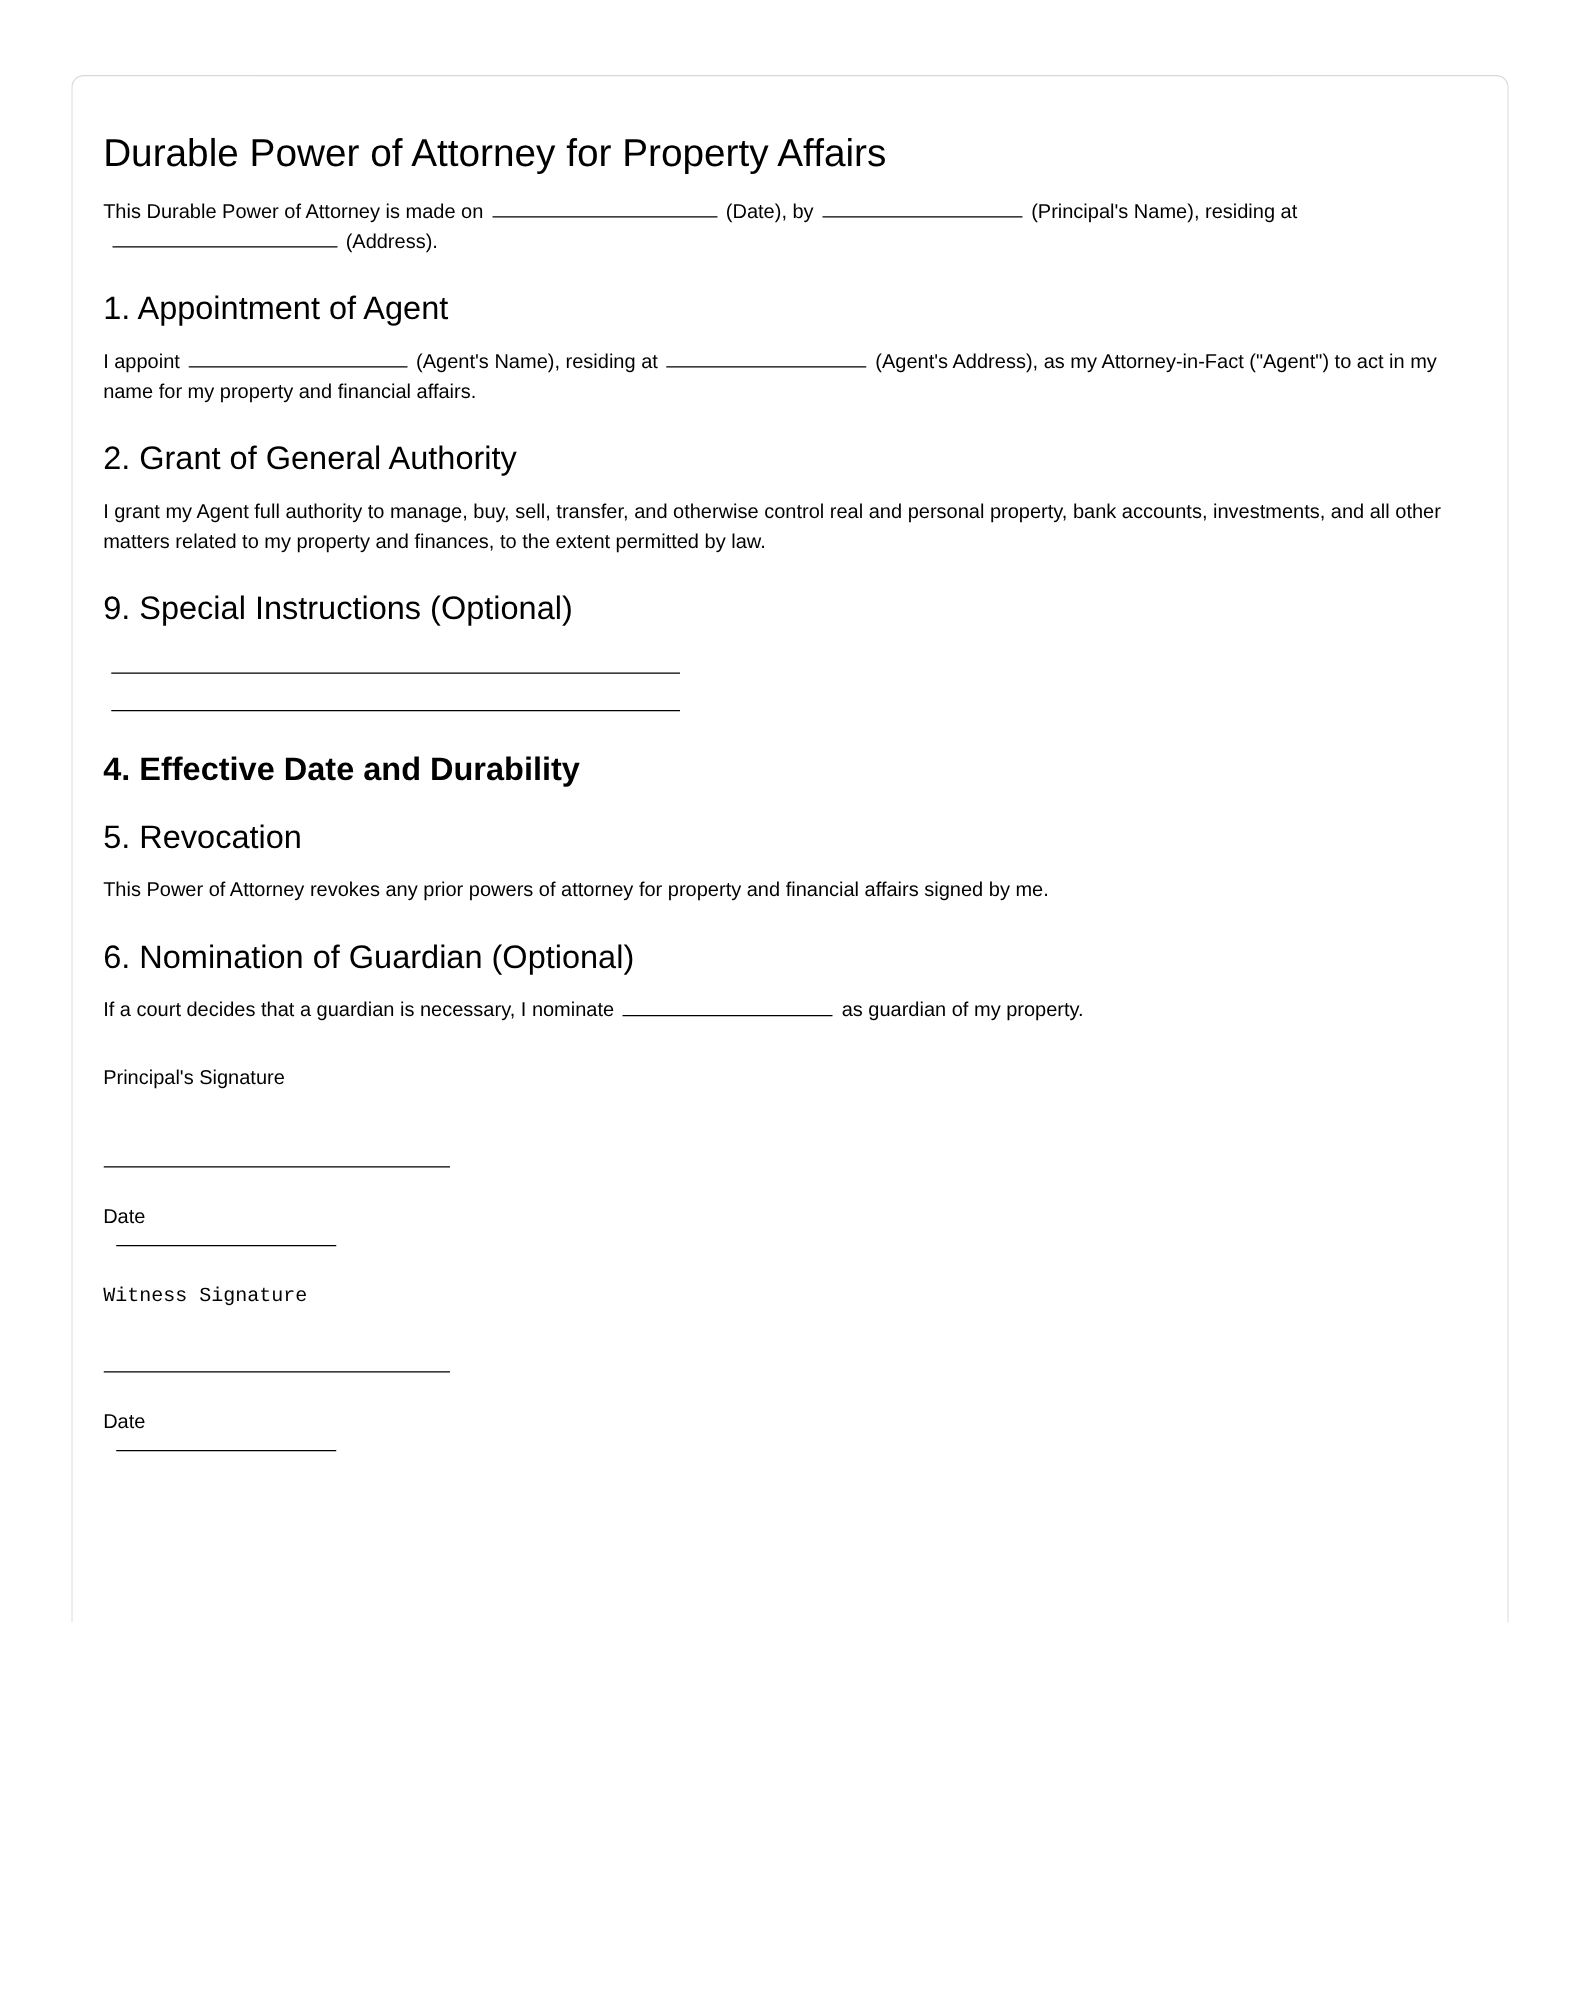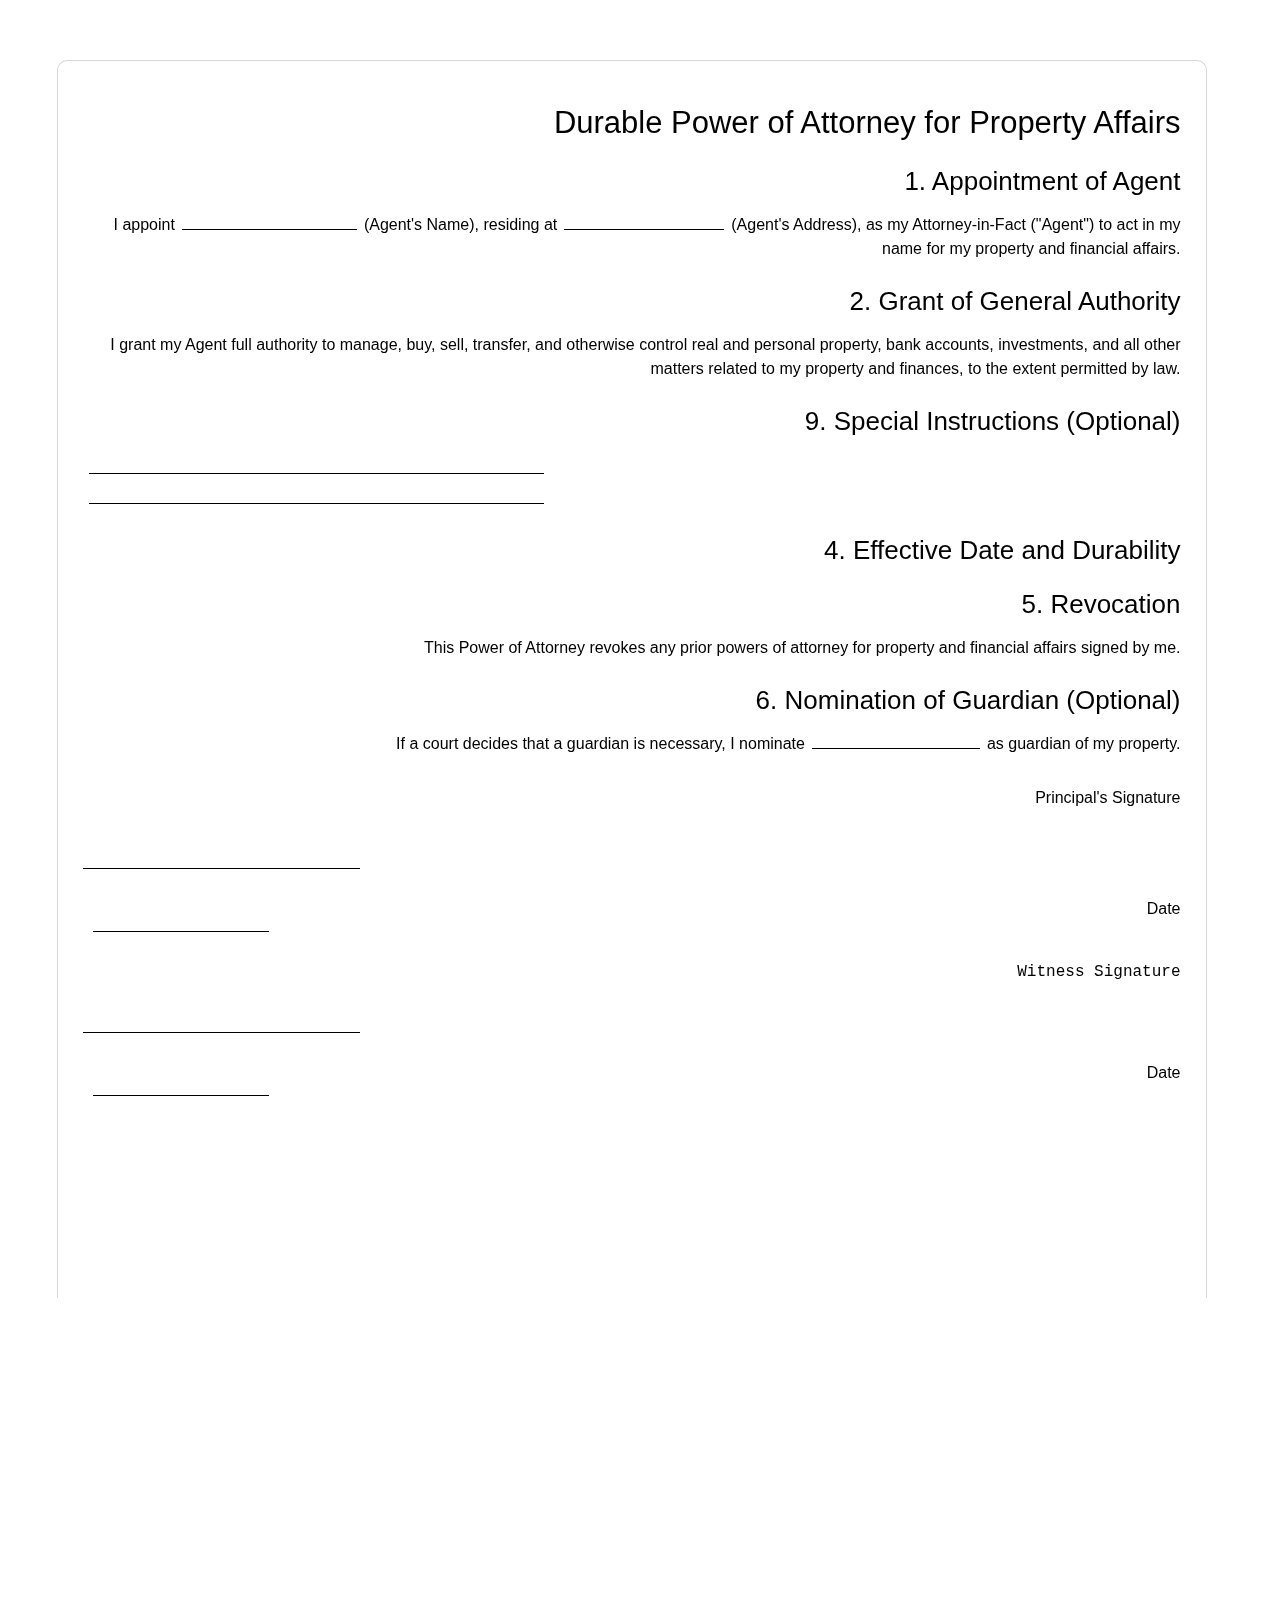--- a/index.html
+++ b/index.html
@@ -1,15 +1,15 @@
 <!DOCTYPE html>
 <html><head>
 <meta charset="utf-8">
 <style>
-  * { box-sizing: border-box; text-align: right; }
+  * { box-sizing: border-box; }
   html, body {
     margin: 0;
     padding: 0;
     background: #ffffff;
     font-family: "Liberation Sans", sans-serif;
     color: #000000;
   }
   body { min-height: 1598px; width: 1263px; }
 
   .card {
@@ -29,21 +29,21 @@
     font-weight: 400;
     line-height: 1.2;
     margin: 21px 0 0 0;
   }
   h2 {
     font-size: 26px;
     font-weight: 400;
     line-height: 28px;
     margin: 26px 0 0 0;
   }
-  h2.mt-lg { margin-top: 32px; }
+  h2.mt-lg { margin-top: 32px; font-weight: bold; }
   p {
     font-size: 16px;
     line-height: 24px;
     margin: 18px 0 0 0;
   }
   p.intro { margin-top: 17px; }
 
   .blank {
     display: inline-block;
     height: 14px;
@@ -89,20 +89,21 @@
   .date-line.d1 { margin-top: 10px; }
   .date-line.d2 { margin-top: 10px; }
 </style>
 </head>
 <body>
 
 <div class="card">
 
   <h1>Durable Power of Attorney for Property Affairs</h1>
 
+  <p class="intro"><span>This Durable Power of Attorney is made on</span><span class="blank w-date"></span><span>(Date), by</span><span class="blank w-principal"></span><span>(Principal's Name), residing at</span><span class="blank w-address"></span><span>(Address).</span></p>
 
   <h2>1. Appointment of Agent</h2>
   <p><span>I appoint</span><span class="blank w-agent-name"></span><span>(Agent's Name), residing at</span><span class="blank w-agent-addr"></span><span>(Agent's Address), as my Attorney-in-Fact ("Agent") to act in my name for my property and financial affairs.</span></p>
 
   <h2>2. Grant of General Authority</h2>
   <p>I grant my Agent full authority to manage, buy, sell, transfer, and otherwise control real and personal property, bank accounts, investments, and all other matters related to my property and finances, to the extent permitted by law.</p>
 
   <h2>9. Special Instructions (Optional)</h2>
   <div class="ruled-line first"></div>
   <div class="ruled-line second"></div>

